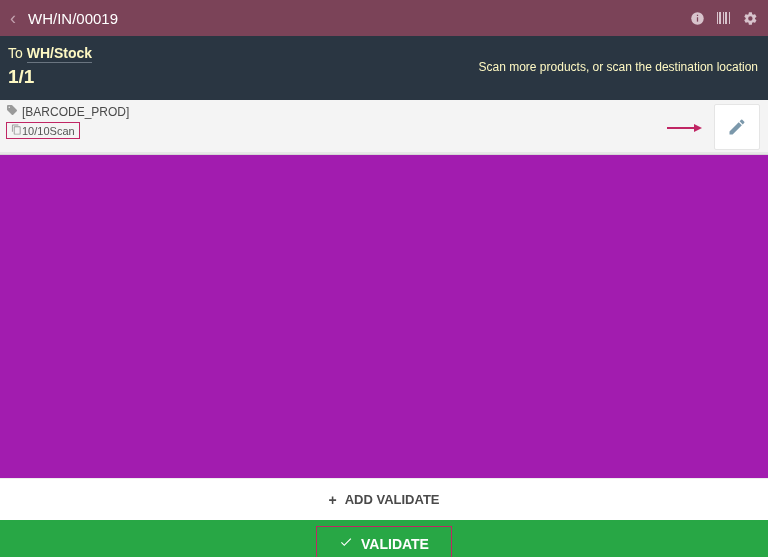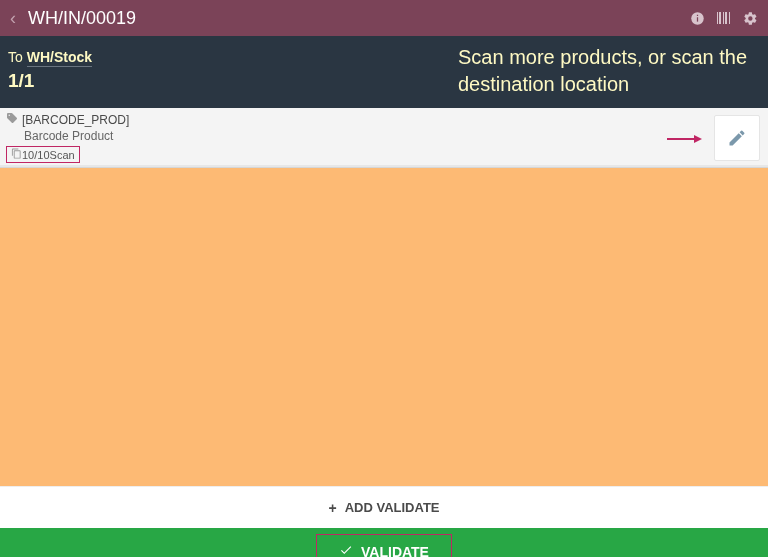--- a/index.html
+++ b/index.html
@@ -1,29 +1,29 @@
 <!DOCTYPE html>
 <html><head>
 <meta charset="utf-8">
 <style>
   * { box-sizing: border-box; margin: 0; padding: 0; }
   html, body { width: 768px; height: 557px; font-family: -apple-system, "Helvetica Neue", Arial, sans-serif; overflow: hidden; background: #fff; }
   .topbar { background: #7b4358; color: #fff; height: 36px; display: flex; align-items: center; padding: 0 10px; }
   .topbar .left { display: flex; align-items: center; gap: 12px; flex: 1; }
   .topbar .back { color: #c2a1ae; font-size: 18px; cursor: pointer; }
-  .topbar .title { font-size: 18px; font-weight: 500; }
+  .topbar .title { font-size: 15px; font-weight: 500; }
   .topbar .right { display: flex; align-items: center; gap: 12px; color: #d8c3cc; }
   .topbar .right span { cursor: pointer; font-size: 14px; display: inline-flex; align-items: center; }
   .subbar { background: #2a3642; color: #fef9c3; padding: 8px 10px 10px 8px; display: flex; align-items: center; justify-content: space-between; min-height: 54px; }
   .subbar-left { font-size: 14px; line-height: 1.4; }
   .subbar-left .to-label { }
   .subbar-left .loc { font-weight: 700; border-bottom: 1px solid #6a7580; padding-bottom: 1px; }
   .subbar-left .counter { font-weight: 700; font-size: 19px; }
-  .subbar-right { text-align: left; font-size: 20px; line-height: 1.35; max-width: 300px; }
-  .scroll-area { height: 378px; overflow-y: scroll; background: #fdba74; }
+  .subbar-right { text-align: left; font-size: 12px; line-height: 1.35; max-width: 300px; }
+  .scroll-area { height: 378px; overflow-y: scroll; background: #a21caf; }
   .product-row { display: flex; align-items: stretch; border-bottom: 1px solid #d6d6d6; background: #f4f4f4; padding: 4px 8px 4px 6px; position: relative; box-shadow: inset 0 -2px 0 rgba(0,0,0,0.05); }
   .product-left { flex: 1; font-size: 12px; color: #4a4a4a; }
   .pl-line1 { display: flex; align-items: center; gap: 4px; color: #666; }
   .tag-icon { color: #9a9a9a; font-size: 12px; }
   .pl-code { color: #4a4a4a; }
   .pl-name { color: #666; margin-top: 2px; margin-left: 18px; }
   .qty-wrap { display: inline-flex; align-items: center; gap: 0; border: 1px solid #c02664; padding: 1px 4px; margin-top: 3px; font-size: 11px; color: #555; }
   .qty-wrap .copy-icon { color: #9a9a9a; font-size: 11px; }
   .arrow { color: #c02664; font-size: 22px; align-self: center; margin-right: 12px; letter-spacing: -2px; }
   .edit-btn { width: 46px; height: 46px; background: #fff; border: 1px solid #e5e5e5; display: flex; align-items: center; justify-content: center; cursor: pointer; border-radius: 2px; align-self: center; }
@@ -79,21 +79,20 @@
   <div class="product-row">
     <div class="product-left">
       <div class="pl-line1">
         <span class="tag-icon">
           <svg width="12" height="12" viewBox="0 0 24 24" fill="#9a9a9a">
               <path d="M21.41,11.58l-9-9A2,2,0,0,0,11,2H4A2,2,0,0,0,2,4v7a2,2,0,0,0,.59,1.41l9,9a2,2,0,0,0,2.83,0l7-7A2,2,0,0,0,21.41,11.58ZM6.5,8A1.5,1.5,0,1,1,8,6.5,1.5,1.5,0,0,1,6.5,8Z"></path>
             </svg>
         </span>
         <span class="pl-code">[BARCODE_PROD]</span>
       </div>
-      <div class="pl-name">Barcode Product</div>
       <div class="qty-wrap">
         <span class="copy-icon">
           <svg width="11" height="11" viewBox="0 0 24 24" fill="#9a9a9a">
               <path d="M16,1H4A2,2,0,0,0,2,3V17H4V3H16Zm3,4H8A2,2,0,0,0,6,7V21a2,2,0,0,0,2,2H19a2,2,0,0,0,2-2V7A2,2,0,0,0,19,5Zm0,16H8V7H19Z"></path>
             </svg>
         </span>
         <span>10</span>
         <span>/</span>
         <span>10</span>
         <span>Scan</span>

